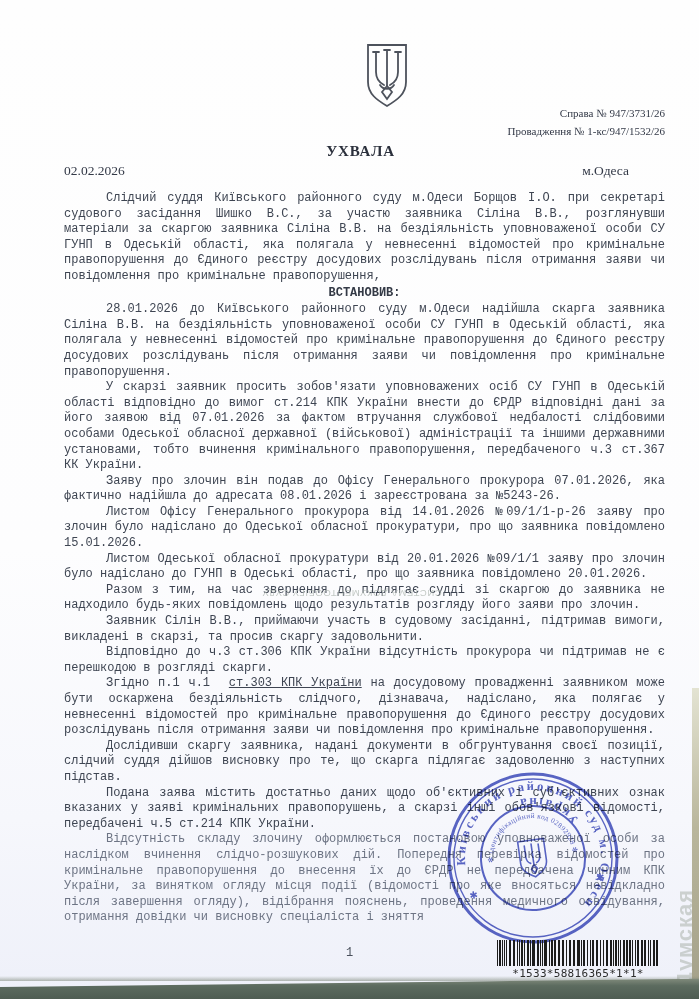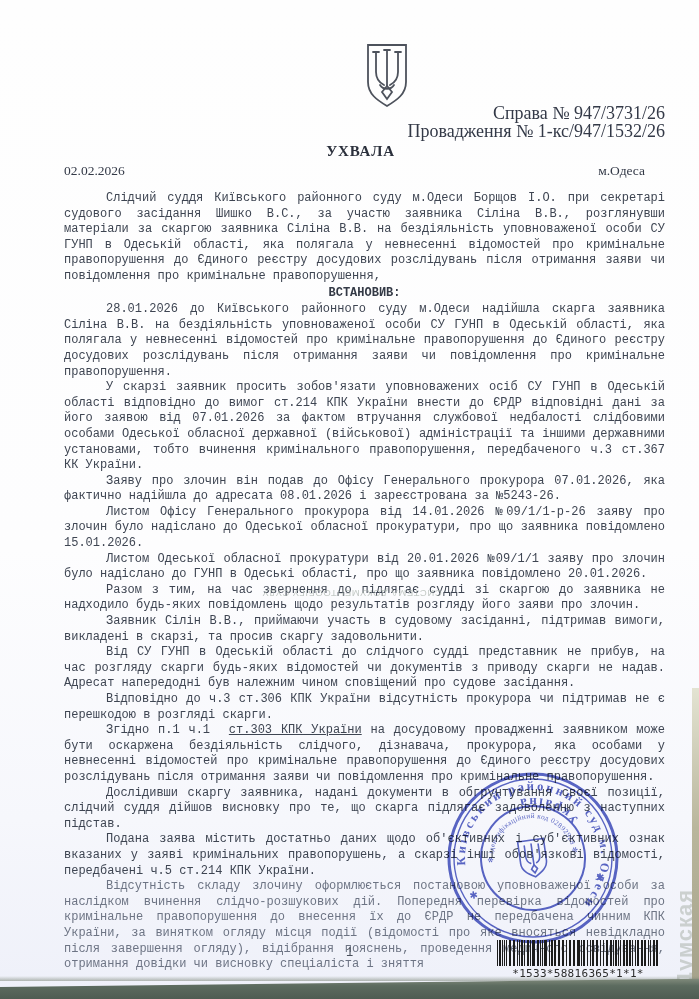--- a/index.html
+++ b/index.html
@@ -9,24 +9,24 @@
   
   .edge-bottom{position:absolute;left:0;bottom:0;width:100%;height:22px;
         background:linear-gradient(180deg,#8a9383 0%,#5c6b5f 40%,#4e5c52 100%);
         clip-path:polygon(0 45%,100% 8%,100% 100%,0 100%);}
   .edge-bottom-shadow{position:absolute;left:0;bottom:18px;width:100%;height:5px;
         background:linear-gradient(180deg,rgba(120,130,115,0),rgba(120,130,115,.55));}
   .edge-right{position:absolute;right:0;top:688px;bottom:0;width:7px;
         background:linear-gradient(180deg,#e3e3d2 0%,#b9b69c 45%,#a3a089 100%);}
   
   .emblem{position:absolute;left:362px;top:42px;width:50px;height:68px;}
-  .case-lines{position:absolute;right:34px;top:104px;text-align:right;font-size:18px;line-height:18px;color:#333947;}
+  .case-lines{position:absolute;right:34px;top:104px;text-align:right;font-size:11px;line-height:18px;color:#333947;}
   .title{position:absolute;left:0;top:143px;width:100%;text-align:center;
          font-weight:bold;font-size:15px;letter-spacing:.8px;color:#2b303c;margin-left:11px;}
-  .dateline{position:absolute;left:64px;right:54px;top:163px;display:flex;justify-content:space-between;
+  .dateline{position:absolute;left:64px;right:70px;top:163px;display:flex;justify-content:space-between;
          font-size:13.5px;color:#333947;}
   
   .doc-body{position:absolute;left:64px;top:191px;width:601px;
          font-family:"Liberation Mono","DejaVu Sans Mono",monospace;
          font-size:12px;line-height:15.6px;color:#3e4552;}
   .doc-body p.para{margin:0;text-indent:42px;text-align:justify;}
   .doc-body p.heading{margin:1px 0;text-indent:0;text-align:center;font-weight:bold;color:#343a46;}
   .doc-body p.faded{color:#6d7484;}
   .doc-body .u{text-decoration:underline;margin-left:10px;}
   
@@ -79,23 +79,22 @@
   <div class="doc-body" id="doc-body">
       <p class="para">Слідчий суддя Київського районного суду м.Одеси Борщов І.О. при секретарі судового засідання Шишко В.С., за участю заявника Сіліна В.В., розглянувши матеріали за скаргою заявника Сіліна В.В. на бездіяльність уповноваженої особи СУ ГУНП в Одеській області, яка полягала у невнесенні відомостей про кримінальне правопорушення до Єдиного реєстру досудових розслідувань після отримання заяви чи повідомлення про кримінальне правопорушення,</p>
       <p class="heading">ВСТАНОВИВ:</p>
       <p class="para">28.01.2026 до Київського районного суду м.Одеси надійшла скарга заявника Сіліна В.В. на бездіяльність уповноваженої особи СУ ГУНП в Одеській області, яка полягала у невнесенні відомостей про кримінальне правопорушення до Єдиного реєстру досудових розслідувань після отримання заяви чи повідомлення про кримінальне правопорушення.</p>
       <p class="para">У скарзі заявник просить зобов'язати уповноважених осіб СУ ГУНП в Одеській області відповідно до вимог ст.214 КПК України внести до ЄРДР відповідні дані за його заявою від 07.01.2026 за фактом втручання службової недбалості слідбовими особами Одеської обласної державної (військової) адміністрації та іншими державними установами, тобто вчинення кримінального правопорушення, передбаченого ч.3 ст.367 КК України.</p>
       <p class="para">Заяву про злочин він подав до Офісу Генерального прокурора 07.01.2026, яка фактично надійшла до адресата 08.01.2026 і зареєстрована за №5243-26.</p>
       <p class="para">Листом Офісу Генерального прокурора від 14.01.2026 №09/1/1-р-26 заяву про злочин було надіслано до Одеської обласної прокуратури, про що заявника повідомлено 15.01.2026.</p>
       <p class="para">Листом Одеської обласної прокуратури від 20.01.2026 №09/1/1 заяву про злочин було надіслано до ГУНП в Одеські області, про що заявника повідомлено 20.01.2026.</p>
       <p class="para">Разом з тим, на час звернення до підлягає судді зі скаргою до заявника не надходило будь-яких повідомлень щодо результатів розгляду його заяви про злочин.</p>
       <p class="para">Заявник Сілін В.В., приймаючи участь в судовому засіданні, підтримав вимоги, викладені в скарзі, та просив скаргу задовольнити.</p>
-      <p class="para">Від СУ ГУНП в Одеській області до слідчого судді представник не прибув, на час розгляду скарги будь-яких відомостей чи документів з приводу скарги не надав. Адресат напередодні був належним чином сповіщений про судове засідання.</p>
       <p class="para">Відповідно до ч.3 ст.306 КПК України відсутність прокурора чи підтримав не є перешкодою в розгляді скарги.</p>
-      <p class="para"><span>Згідно п.1 ч.1 </span><span class="u">ст.303 КПК України</span><span> на досудовому провадженні заявником може бути оскаржена бездіяльність слідчого, дізнавача, прокурора, яка особами у невнесенні відомостей про кримінальне правопорушення до Єдиного реєстру досудових розслідувань після отримання заяви чи повідомлення про кримінальне правопорушення.</span></p>
+      <p class="para"><span>Згідно п.1 ч.1 </span><span class="u">ст.303 КПК України</span><span> на досудовому провадженні заявником може бути оскаржена бездіяльність слідчого, дізнавача, надіслано, яка полягає у невнесенні відомостей про кримінальне правопорушення до Єдиного реєстру досудових розслідувань після отримання заяви чи повідомлення про кримінальне правопорушення.</span></p>
       <p class="para">Дослідивши скаргу заявника, надані документи в обгрунтування своєї позиції, слідчий суддя дійшов висновку про те, що скарга підлягає задоволенню з наступних підстав.</p>
       <p class="para">Подана заява містить достатньо даних щодо об'єктивних і суб'єктивних ознак вказаних у заяві кримінальних правопорушень, а скарзі інші обов'язкові відомості, передбачені ч.5 ст.214 КПК України.</p>
       <p class="para faded">Відсутність складу злочину оформлюється постановою уповноваженої особи за наслідком вчинення слідчо-розшукових дій. Попередня перевірка відомостей про кримінальне правопорушення до внесення їх до ЄРДР не передбачена чинним КПК України, за винятком огляду місця події (відомості про яке вносяться невідкладно після завершення огляду), відібрання пояснень, проведення медичного освідування, отримання довідки чи висновку спеціаліста і зняття</p>
     </div>
 
   <div class="wm-system">СИСТЕМА ДОКУМЕНТООБІГУ СУДУ</div>
 
   <svg class="stamp" viewBox="0 0 176 176">
     <defs>
       <path id="arcOuter" d="M 88,88 m -68,0 a 68,68 0 1,1 136,0 a 68,68 0 1,1 -136,0"></path>

